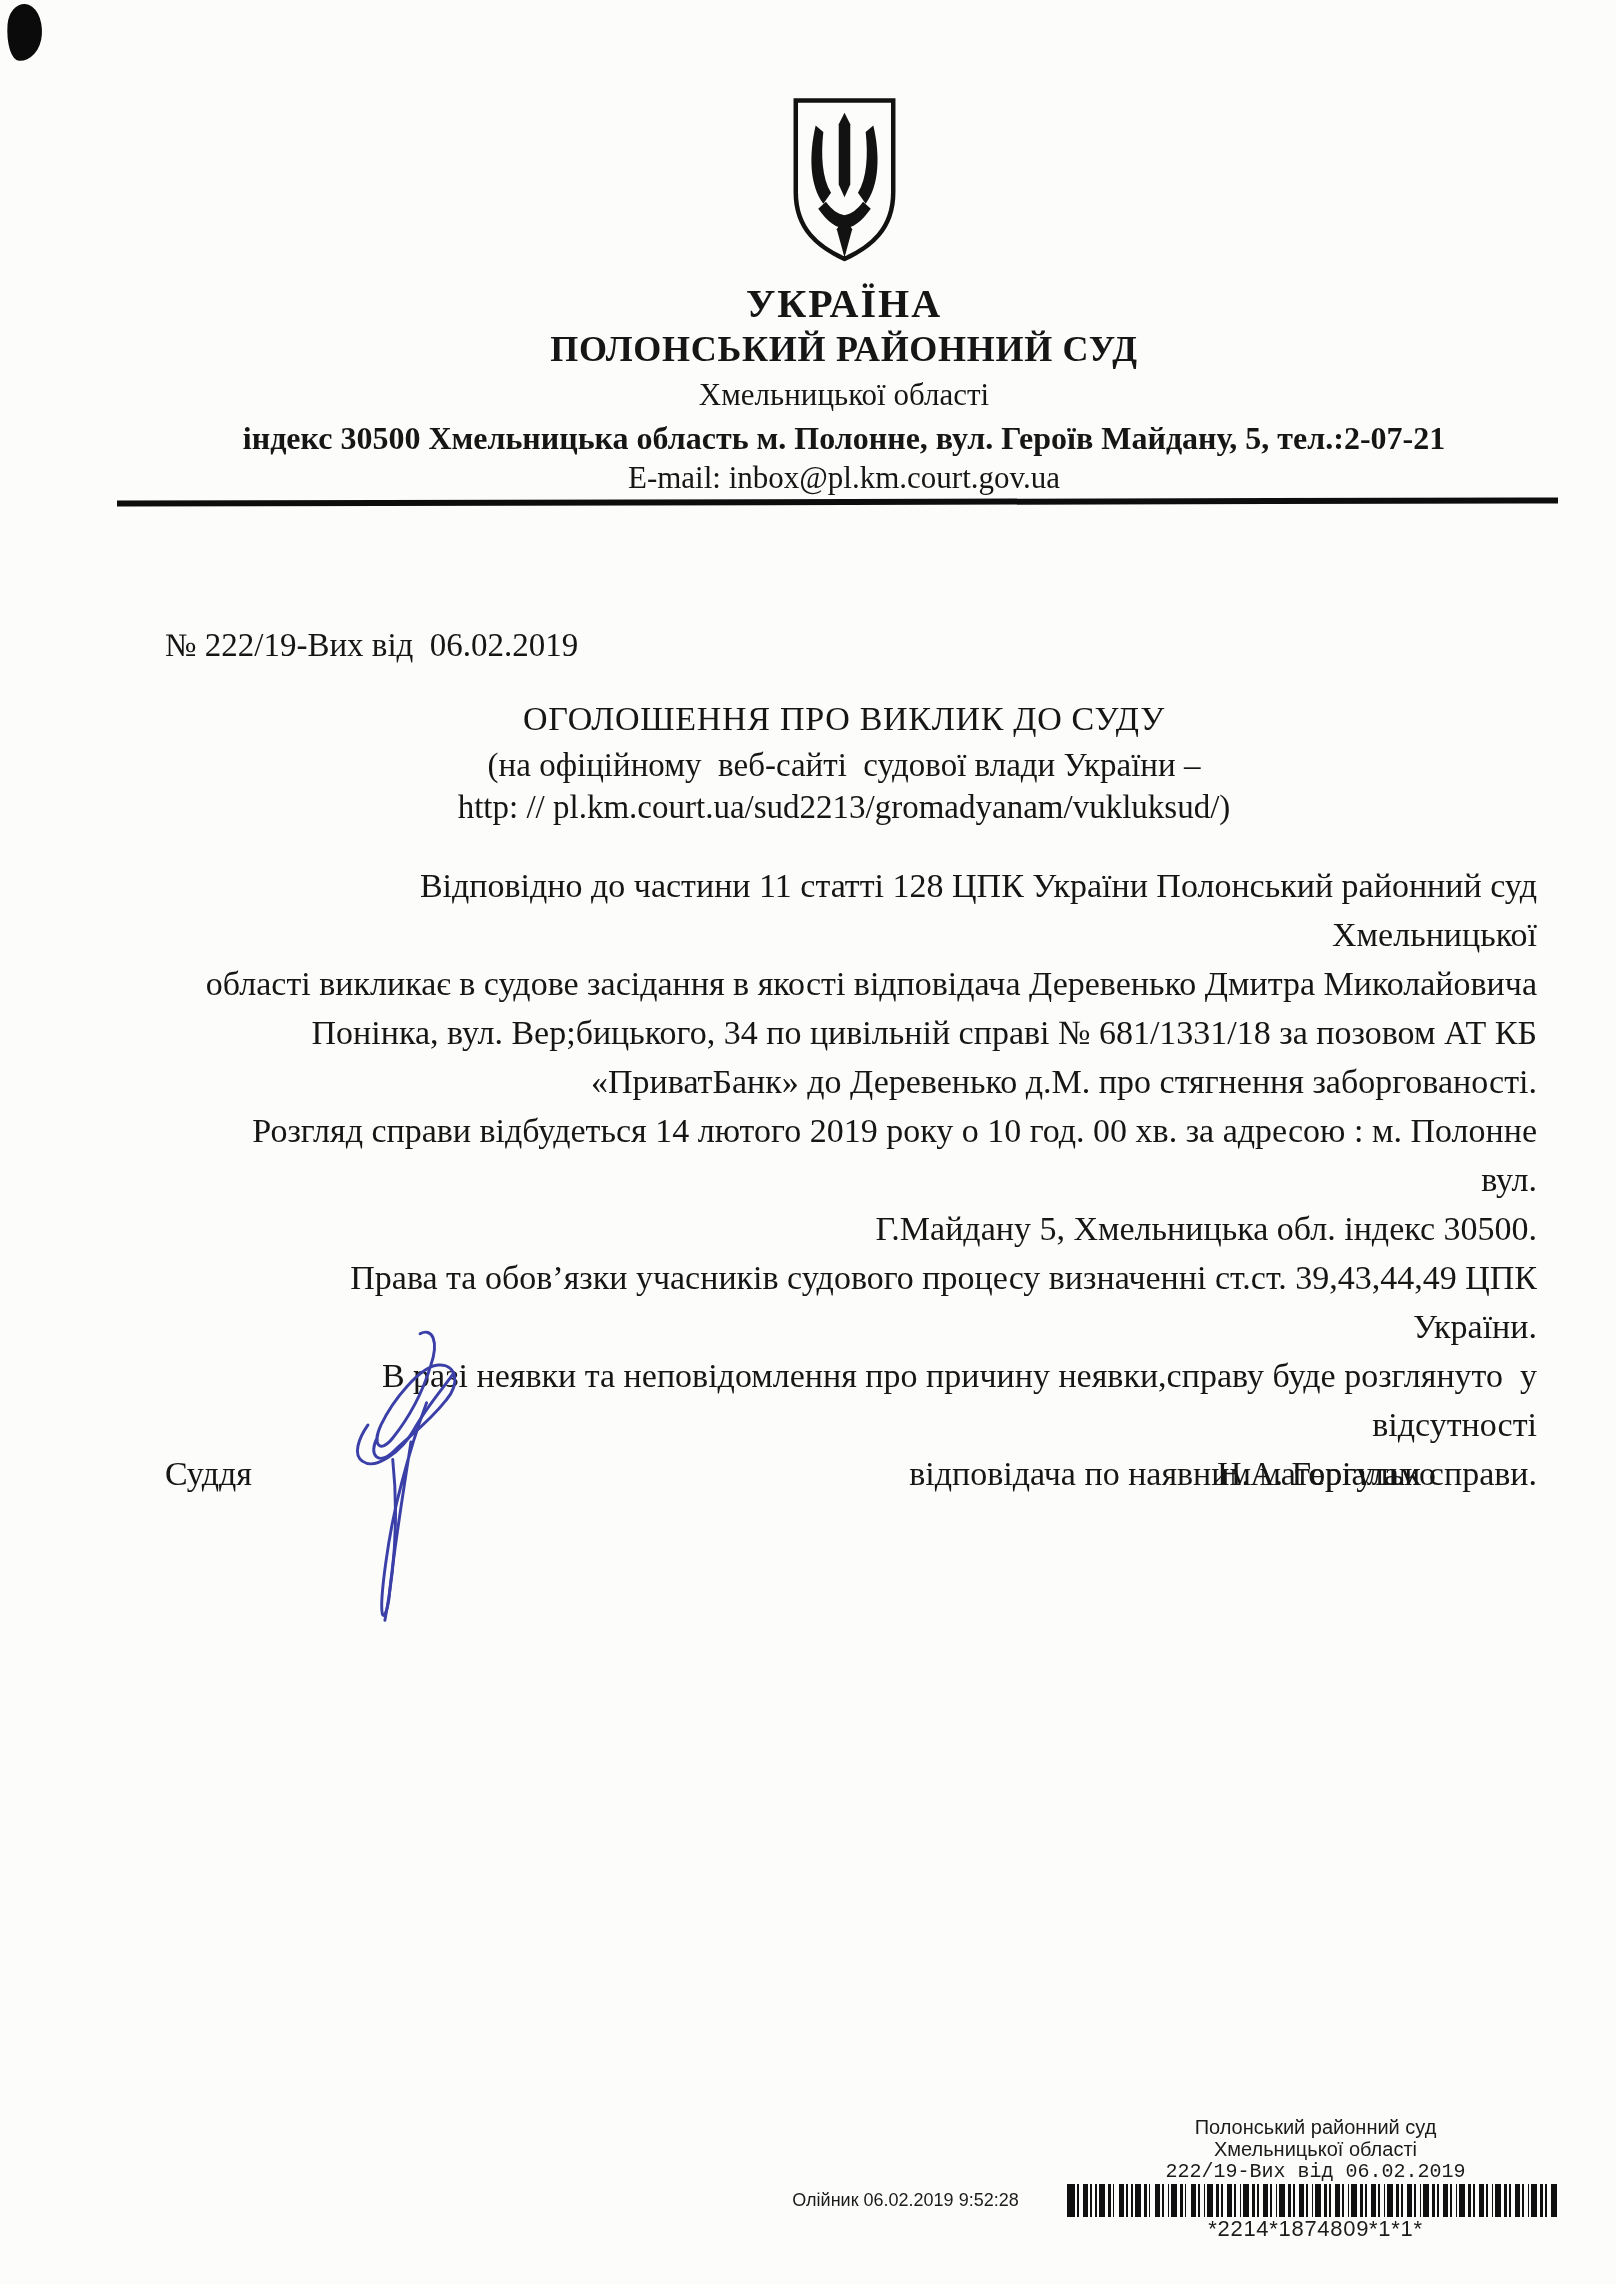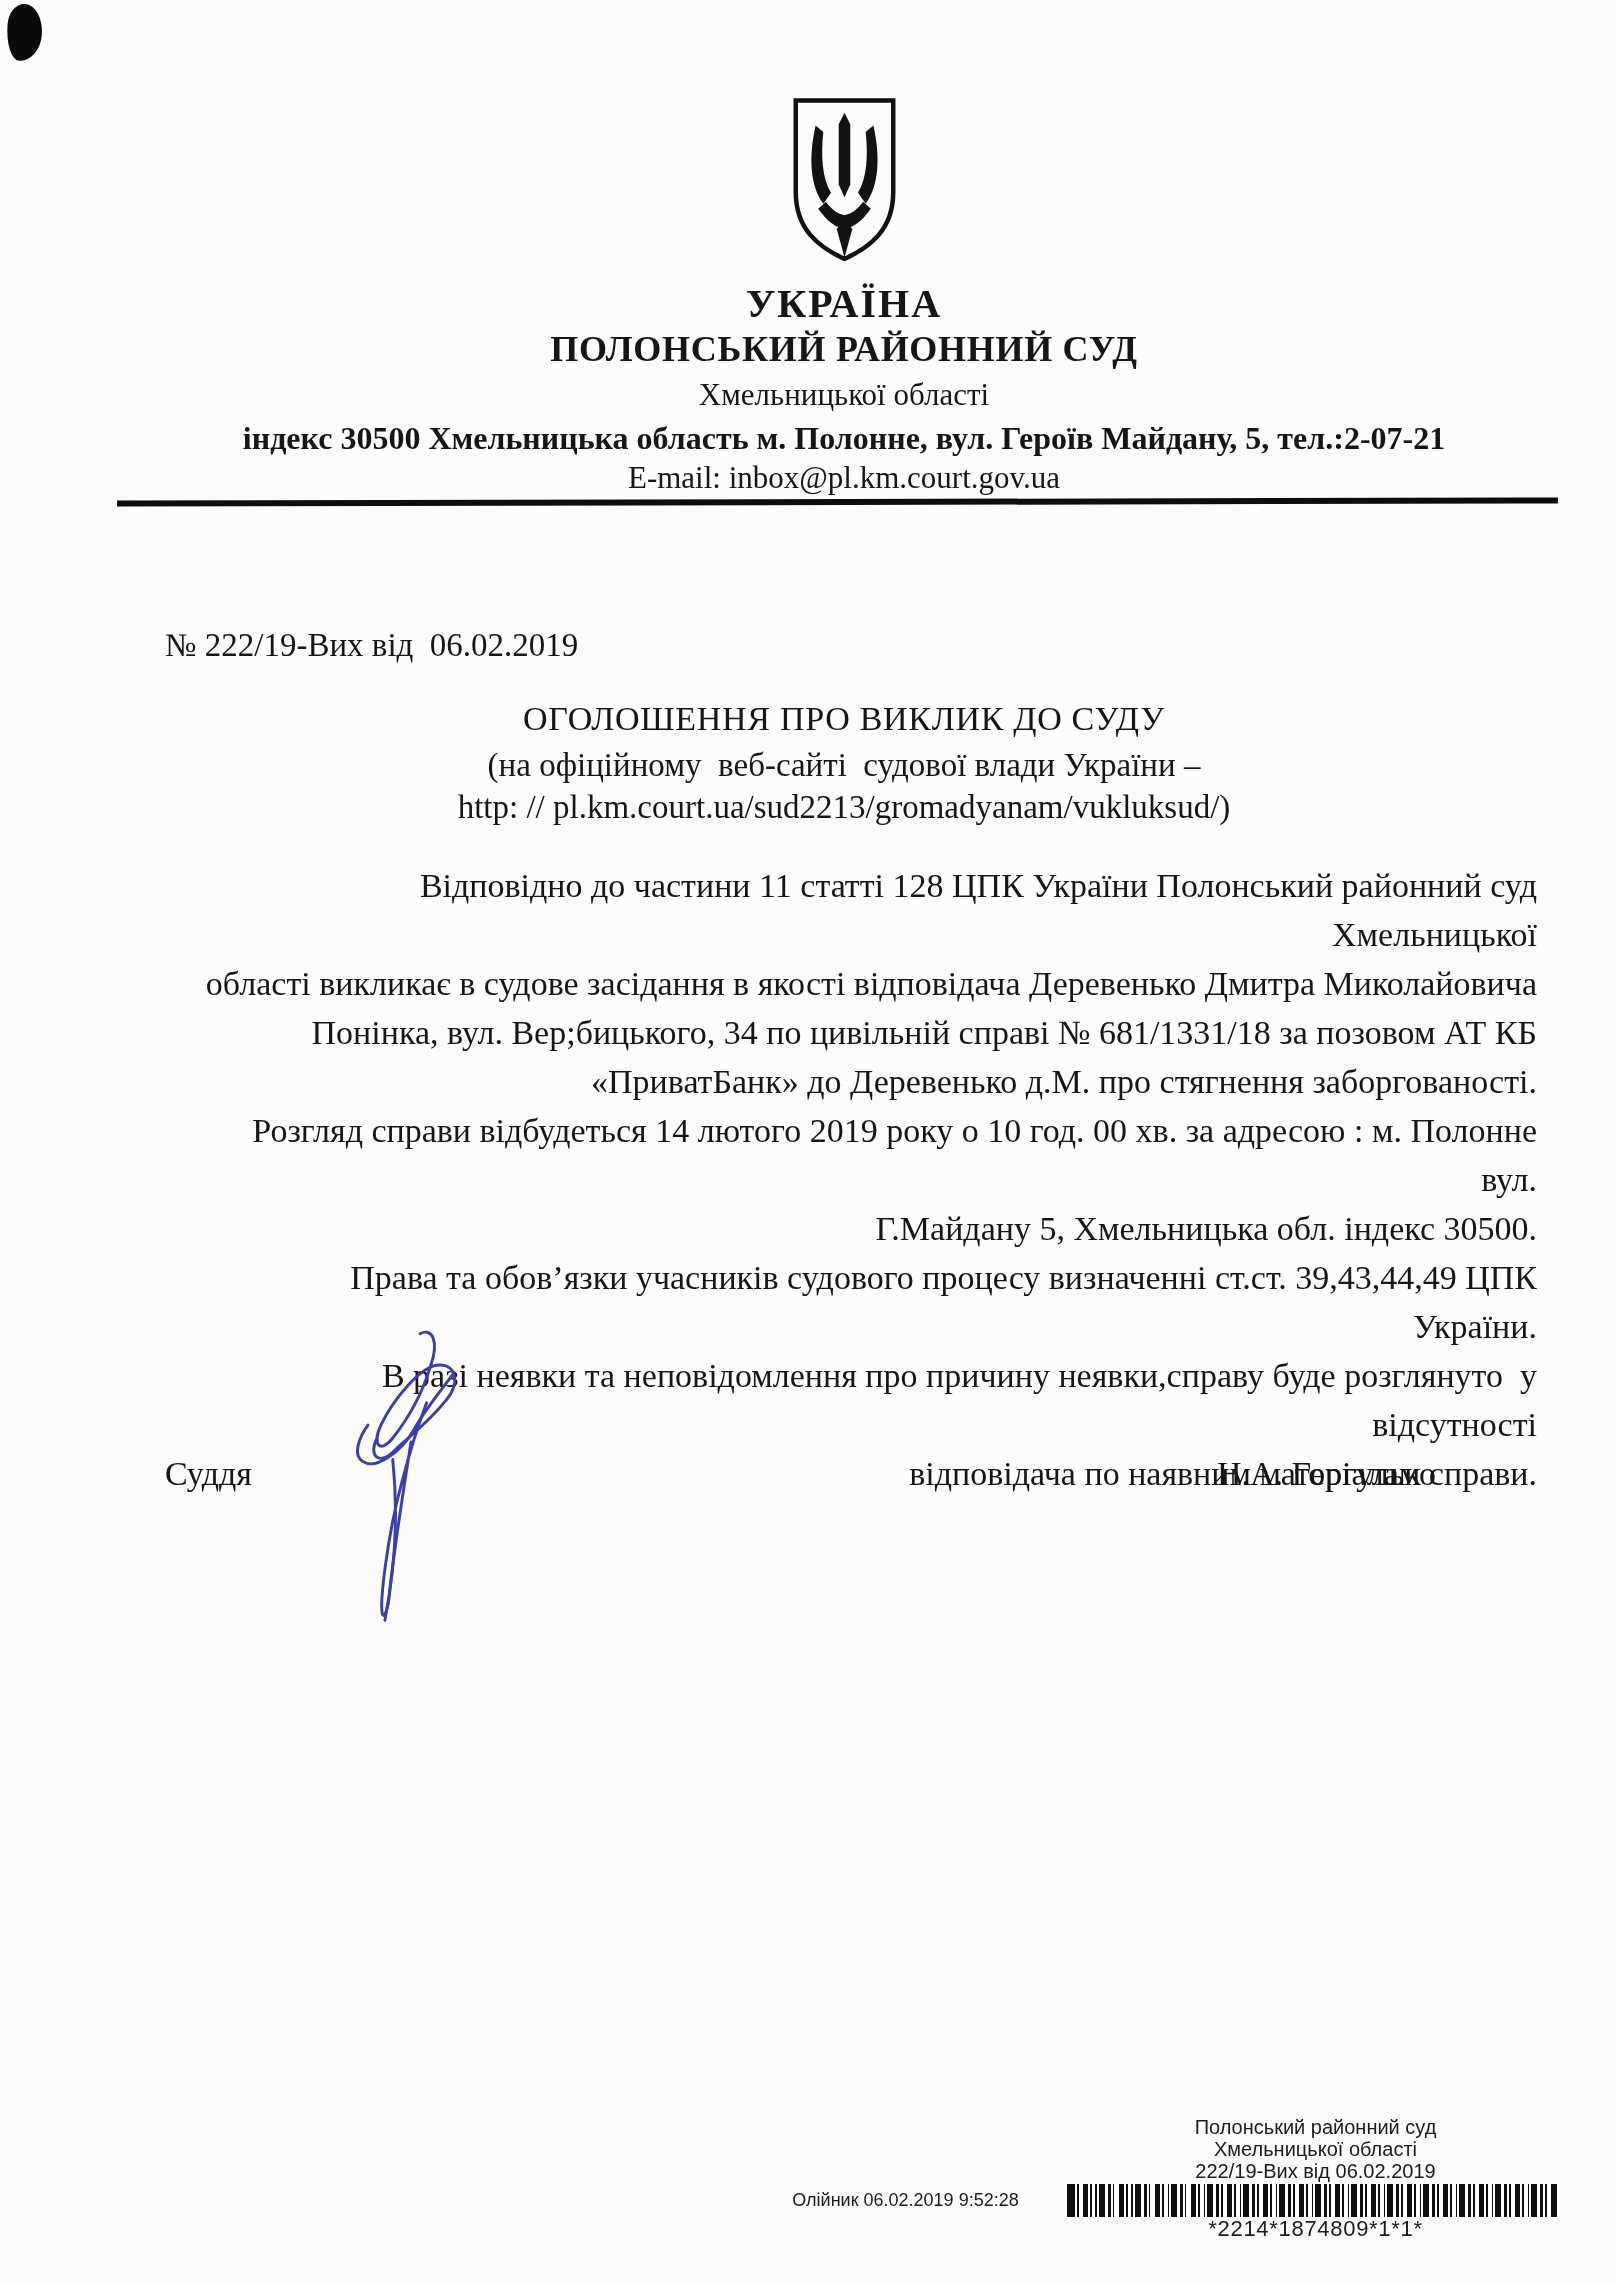--- a/index.html
+++ b/index.html
@@ -46,21 +46,21 @@
   .signature{left:347px;top:1326px;width:124px;height:306px;}
 
   
   .footer{
     font-family:"Liberation Sans","DejaVu Sans",sans-serif;
     color:#1b1b1b;
   }
   .f-center{left:1107px;width:417px;text-align:center;line-height:21.5px;font-size:20px;}
   .f1{top:2117px;}
   .f2{top:2139px;}
-  .f3{top:2161px;}
+  .f3{top:2161px;font-family:Liberation Mono, monospace;}
   .stamp{left:749px;top:2190px;width:313px;text-align:center;font-size:18px;}
   .barcode{
     left:1067px;top:2184px;width:480px;height:33px;
     border-left:5.2px solid #101010;border-right:5.2px solid #101010;
     background:
       repeating-linear-gradient(90deg,
         #101010 0 2.6px, rgba(0,0,0,0) 2.6px 4.6px,
         #101010 4.6px 6.5px, rgba(0,0,0,0) 6.5px 11px,
         #101010 11px 16.3px, rgba(0,0,0,0) 16.3px 18px,
         #101010 18px 20px, rgba(0,0,0,0) 20px 23.5px,

